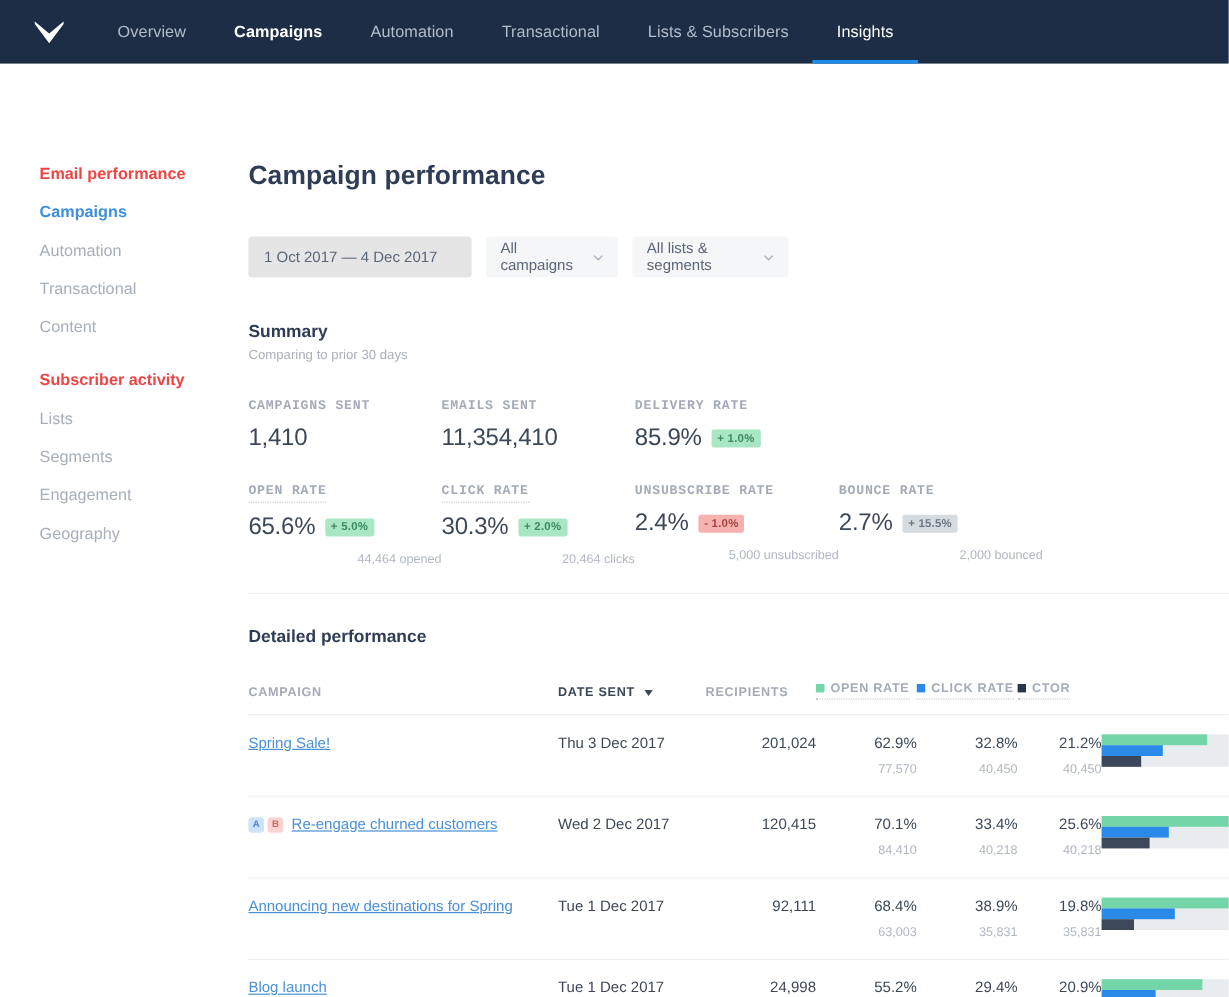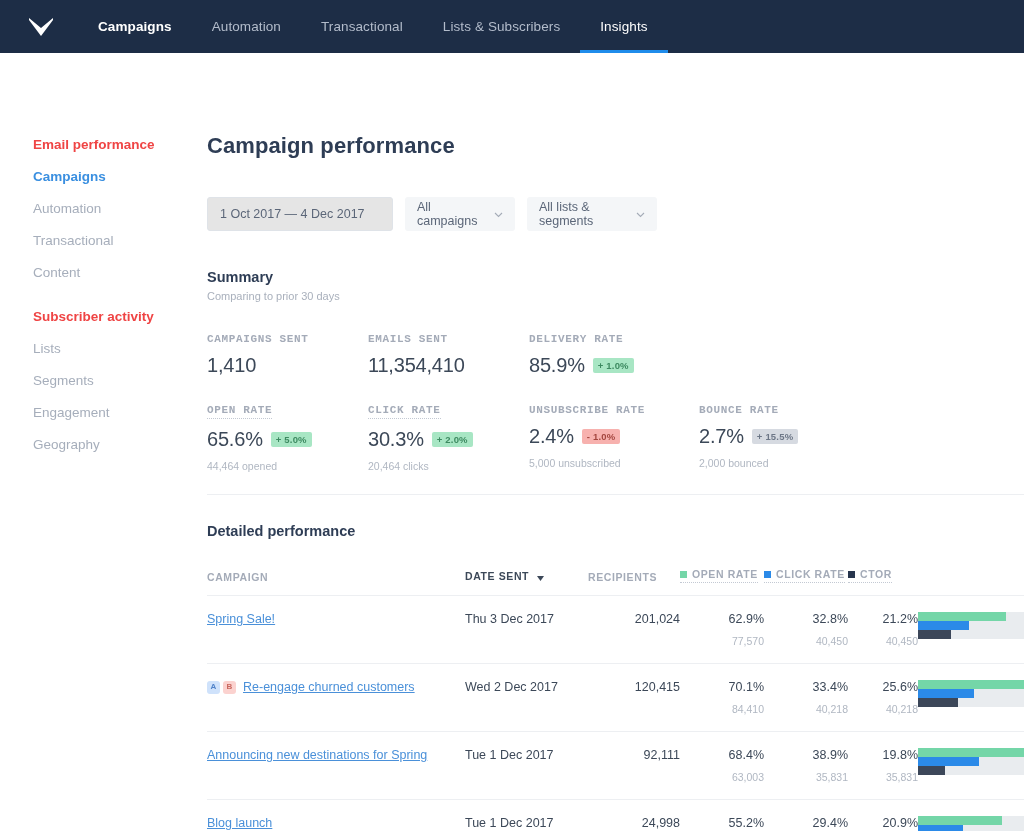--- a/index.html
+++ b/index.html
@@ -163,20 +163,21 @@
     letter-spacing: .2px;
     line-height: 1;
   }
   .badge.up { background: #a8e6c4; color: #3d8a61; }
   .badge.down { background: #f7b1ae; color: #a4463f; }
   .badge.flat { background: #d6dae1; color: #6d7787; }
   .metric-note {
     font-size: 10.5px;
     color: #b0b7c2;
     margin-top: 9px;
+    text-align: right;
   }
 
   .divider {
     height: 1px;
     background: #edeff2;
     margin: 22px 0 0 0;
     width: 817px;
   }
 
   
@@ -265,20 +266,23 @@
 <div class="topnav">
   <div class="logo">
     <span>
       <svg width="26" height="20" viewBox="0 0 26 20">
         <path d="M0 0 L26 0 L26 20 L0 20 Z" fill="#1d2d46"></path>
         <path d="M1 1 L13 11 L25 1 L25 3 L13 19 L1 3 Z" fill="#ffffff"></path>
       </svg>
     </span>
   </div>
   <div class="nav-items">
+    <div class="nav-item">
+        <span>Overview</span>
+      </div>
     <div class="nav-item active-bold">
         <span>Campaigns</span>
       </div>
     <div class="nav-item">
         <span>Automation</span>
       </div>
     <div class="nav-item">
         <span>Transactional</span>
       </div>
     <div class="nav-item">

